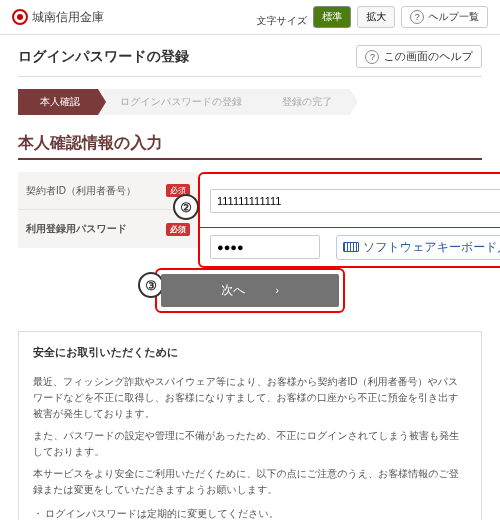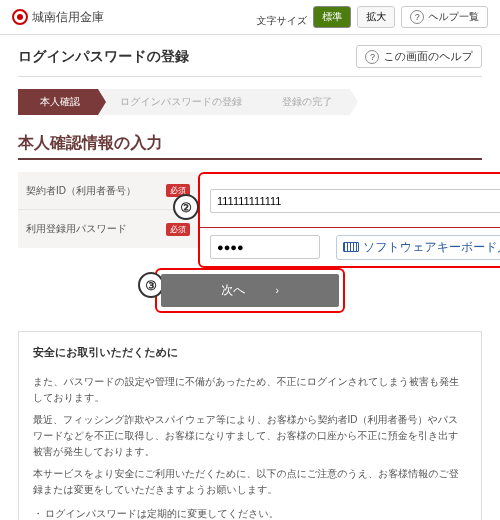--- a/index.html
+++ b/index.html
@@ -83,21 +83,21 @@
   <div class="section-title">本人確認情報の入力</div>
 
   <div class="form-block">
     <div class="callout">②</div>
     <div class="outer-row">
       <div style="width:180px;">
         <div class="label-cell" style="height:38px; border-bottom:1px solid #e5e5e5;">
           <span>契約者ID（利用者番号）</span>
           <span class="req-badge">必須</span>
         </div>
-        <div class="label-cell" style="height:38px;">
+        <div class="label-cell" style="height:38px;font-weight:bold;">
           <span>利用登録用パスワード</span>
           <span class="req-badge">必須</span>
         </div>
       </div>
       <div class="boxed-inputs">
         <div class="input-cell" style="height:54px; border-bottom:1px solid #b91c1c;justify-content:center;">
           <input class="text-input" value="111111111111" style="">
         </div>
         <div class="input-cell" style="height:38px;">
           <input class="text-input" style="width: 110px;" value="●●●●">
@@ -116,22 +116,22 @@
     <div class="next-box">
       <button class="next-btn">
         <span>次へ</span>
         <span class="chev">›</span>
       </button>
     </div>
   </div>
 
   <div class="notice-box">
     <div class="notice-title">安全にお取引いただくために</div>
+    <div class="para">最近、フィッシング詐欺やスパイウェア等により、お客様から契約者ID（利用者番号）やパスワードなどを不正に取得し、お客様になりすまして、お客様の口座から不正に預金を引き出す被害が発生しております。</div>
     <div class="para">また、パスワードの設定や管理に不備があったため、不正にログインされてしまう被害も発生しております。</div>
-    <div class="para">最近、フィッシング詐欺やスパイウェア等により、お客様から契約者ID（利用者番号）やパスワードなどを不正に取得し、お客様になりすまして、お客様の口座から不正に預金を引き出す被害が発生しております。</div>
     <div class="para">本サービスをより安全にご利用いただくために、以下の点にご注意のうえ、お客様情報のご登録または変更をしていただきますようお願いします。</div>
     <ul>
       <li>ログインパスワードは定期的に変更してください。</li>
       <li>警察官や当金庫の職員であっても、お客様にパスワードをおたずねすることはございません。</li>
 
     </ul>
 
   </div>
 
 </div>

